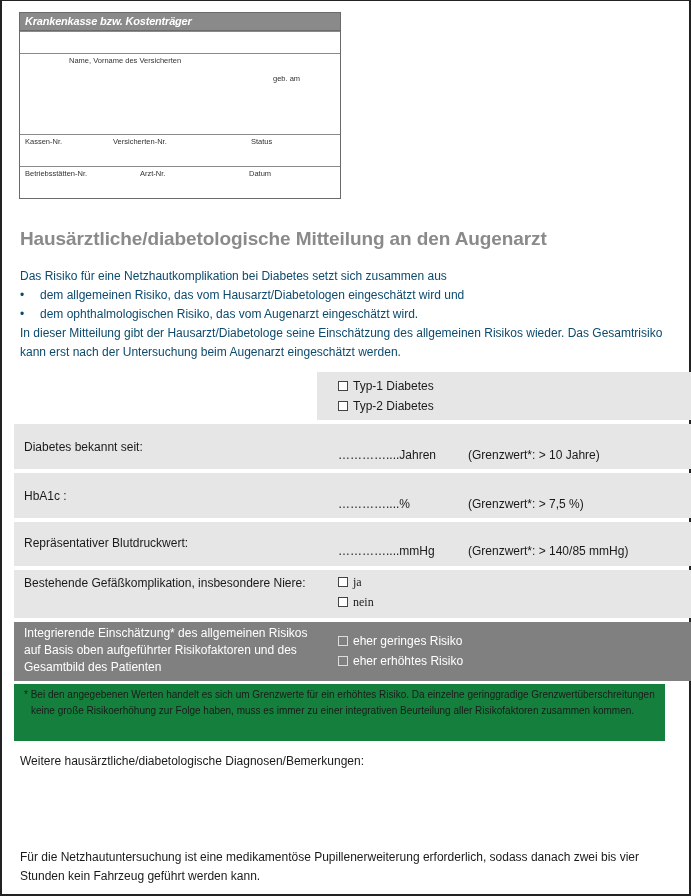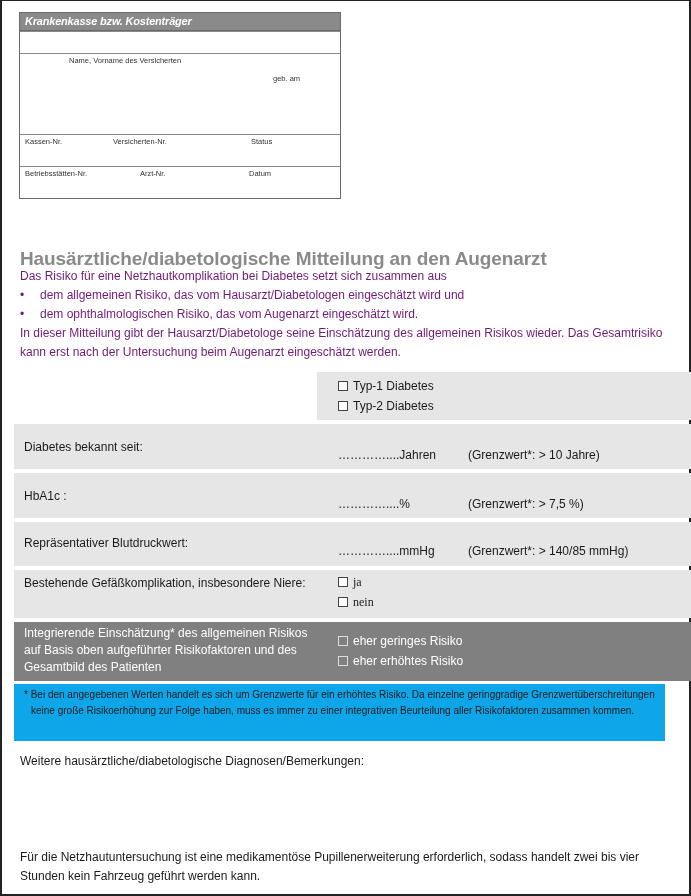--- a/index.html
+++ b/index.html
@@ -6,38 +6,38 @@
   html, body { width: 691px; height: 896px; background: #fff; overflow: hidden; }
   body { font-family: "Liberation Sans", sans-serif; color: #1a1a1a; position: relative; }
   .page { position: absolute; left: 0; top: 0; width: 691px; height: 896px; border: 2px solid #222; border-top-width: 1px; border-bottom-width: 2px; }
 
   
   .pbox { position: absolute; left: 19px; top: 12px; width: 322px; height: 187px; border: 1px solid #6a6a6a; }
   .pbox .hdr { height: 18px; background: #8a8a8a; color: #fff; font-size: 11px; font-weight: bold; padding: 2px 0 0 5px; letter-spacing: -0.2px; border-bottom: 1px solid #6a6a6a; font-style: italic; }
   .pbox .sec { position: absolute; left: 0; right: 0; border-top: 1px solid #8a8a8a; font-size: 7.5px; color: #333; }
   .pbox .lbl { position: absolute; top: 2px; white-space: nowrap; }
 
-  h1.title { position: absolute; left: 20px; top: 228px; font-size: 19px; font-weight: bold; color: #8a8a8a; letter-spacing: -0.1px; margin-top: 20px; }
+  h1.title { position: absolute; left: 20px; top: 228px; font-size: 19px; font-weight: bold; color: #8a8a8a; letter-spacing: -0.1px; }
 
-  .intro { position: absolute; left: 20px; top: 267px; width: 650px; font-size: 12px; line-height: 19px; color: #701a75; }
+  .intro { position: absolute; left: 20px; top: 267px; width: 650px; font-size: 12px; line-height: 19px; color: #0c4a6e; }
   .intro ul { list-style: none; }
   .intro li { position: relative; padding-left: 20px; }
   .intro li::before { content: "•"; position: absolute; left: 0; top: 0; }
 
   .row { position: absolute; left: 14px; width: 651px; }
   .cell { position: absolute; top: 0; bottom: 0; background: #e6e6e6; font-size: 12px; line-height: 20px; }
   .cell.left { left: 0; width: 314px; padding: 0 10px; }
   .cell.right { left: 303px; width: 382px; padding: 0 21px; }
   .row.dark .cell { background: #808080; color: #fff; }
   .opt { display: flex; align-items: center; }
   .cb { display: inline-block; width: 10px; height: 10px; border: 1px solid #444; background: #fff; margin-right: 5px; }
   .row.dark .cb { border-color: #ddd; background: transparent; }
   .val { display: inline-block; width: 130px; }
 
-  .foot { position: absolute; left: 14px; top: 684px; width: 651px; height: 57px; background: #0ea5e9; font-size: 10px; line-height: 16px; padding: 3px 10px 0 10px; color: #1a1a1a; }
+  .foot { position: absolute; left: 14px; top: 684px; width: 651px; height: 57px; background: #15803d; font-size: 10px; line-height: 16px; padding: 3px 10px 0 10px; color: #1a1a1a; }
   .foot .fn { padding-left: 7px; text-indent: -7px; }
 
   .remarks { position: absolute; left: 20px; top: 754px; font-size: 12px; }
   .closing { position: absolute; left: 20px; top: 848px; width: 650px; font-size: 12px; line-height: 19px; }
 </style>
 </head>
 <body>
 
 <div class="page"></div>
 
@@ -133,13 +133,13 @@
   </div>
 </div>
 
 <div class="foot">
     <p class="fn">* Bei den angegebenen Werten handelt es sich um Grenzwerte für ein erhöhtes Risiko. Da einzelne geringgradige Grenzwertüberschreitungen keine große Risikoerhöhung zur Folge haben, muss es immer zu einer integrativen Beurteilung aller Risikofaktoren zusammen kommen.</p>
   </div>
 
 <div class="remarks">Weitere hausärztliche/diabetologische Diagnosen/Bemerkungen:</div>
 <div style="position:absolute;left:20px;top:772px;width:650px;height:70px;"></div>
 
-<div class="closing">Für die Netzhautuntersuchung ist eine medikamentöse Pupillenerweiterung erforderlich, sodass handelt zwei bis vier Stunden kein Fahrzeug geführt werden kann.</div>
+<div class="closing">Für die Netzhautuntersuchung ist eine medikamentöse Pupillenerweiterung erforderlich, sodass danach zwei bis vier Stunden kein Fahrzeug geführt werden kann.</div>
 
 </body></html>

